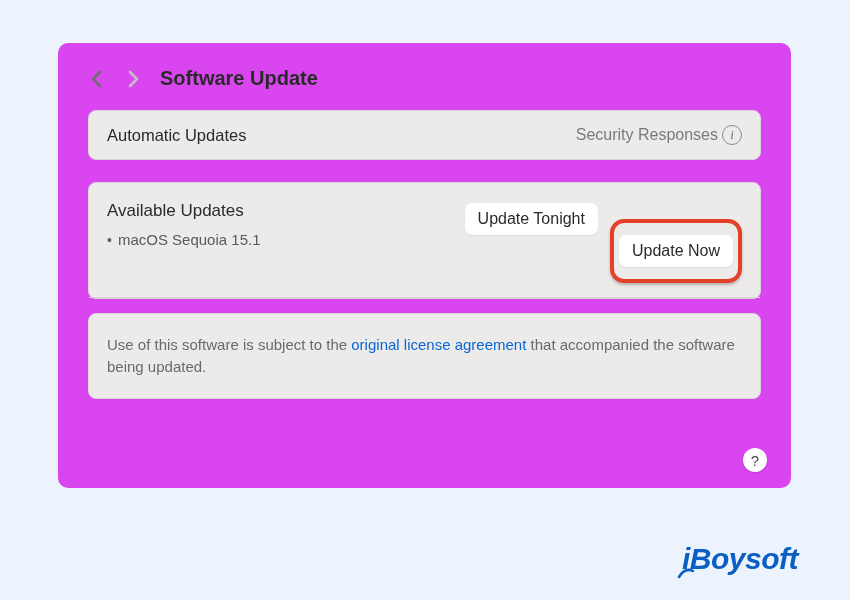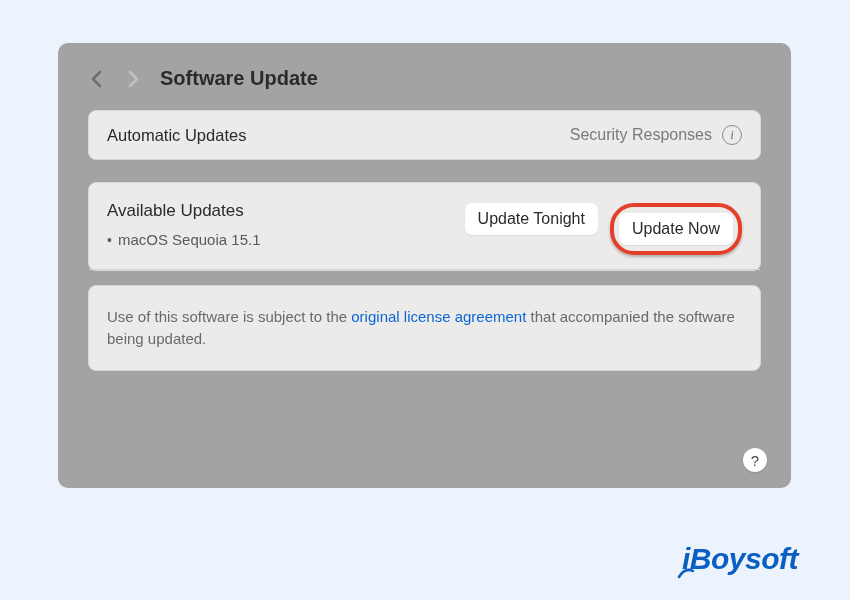--- a/index.html
+++ b/index.html
@@ -10,21 +10,21 @@
       font-family: -apple-system, BlinkMacSystemFont, 'Helvetica Neue', sans-serif;
       position: relative;
       overflow: hidden;
     }
     .window {
       position: absolute;
       left: 58px;
       top: 43px;
       width: 733px;
       height: 445px;
-      background: #a3a3a3;
+      background: #d946ef;
       border-radius: 10px;
     }
     .header {
       display: flex;
       align-items: center;
       padding: 24px 30px 20px 30px;
       gap: 18px;
     }
     .nav-btn {
       width: 18px;
@@ -52,21 +52,21 @@
       justify-content: space-between;
       padding: 14px 18px;
     }
     .row-title {
       font-size: 16.5px;
       color: #2a2a2a;
     }
     .row-right {
       display: flex;
       align-items: center;
-      gap: 10px;
+      gap: 4px;
       color: #7a7a7a;
       font-size: 16px;
       justify-content: space-between;
     }
     .info-circle {
       width: 20px;
       height: 20px;
       border: 1.5px solid #8a8a8a;
       border-radius: 50%;
       display: flex;
@@ -119,24 +119,25 @@
       border-radius: 7px;
       padding: 7px 13px;
       font-size: 16px;
       color: #2a2a2a;
       cursor: pointer;
       box-shadow: 0 1px 1px rgba(0,0,0,0.08);
       font-family: inherit;
     }
     .highlight-ring {
       border: 4px solid #e2402b;
-      border-radius: 24px;
-      padding: 6px 5px;
+      border-radius: 14px;
+      padding: 12px 5px;
       display: inline-flex;
       box-shadow: 0 2px 3px rgba(0,0,0,0.25);
+      margin-top: 16px;
     }
     .highlight-ring .pill-btn {
       margin: 0;
     }
     .divider {
       height: 1px;
       background: #d6d5d4;
       margin: 0;
     }
     .download-note {

